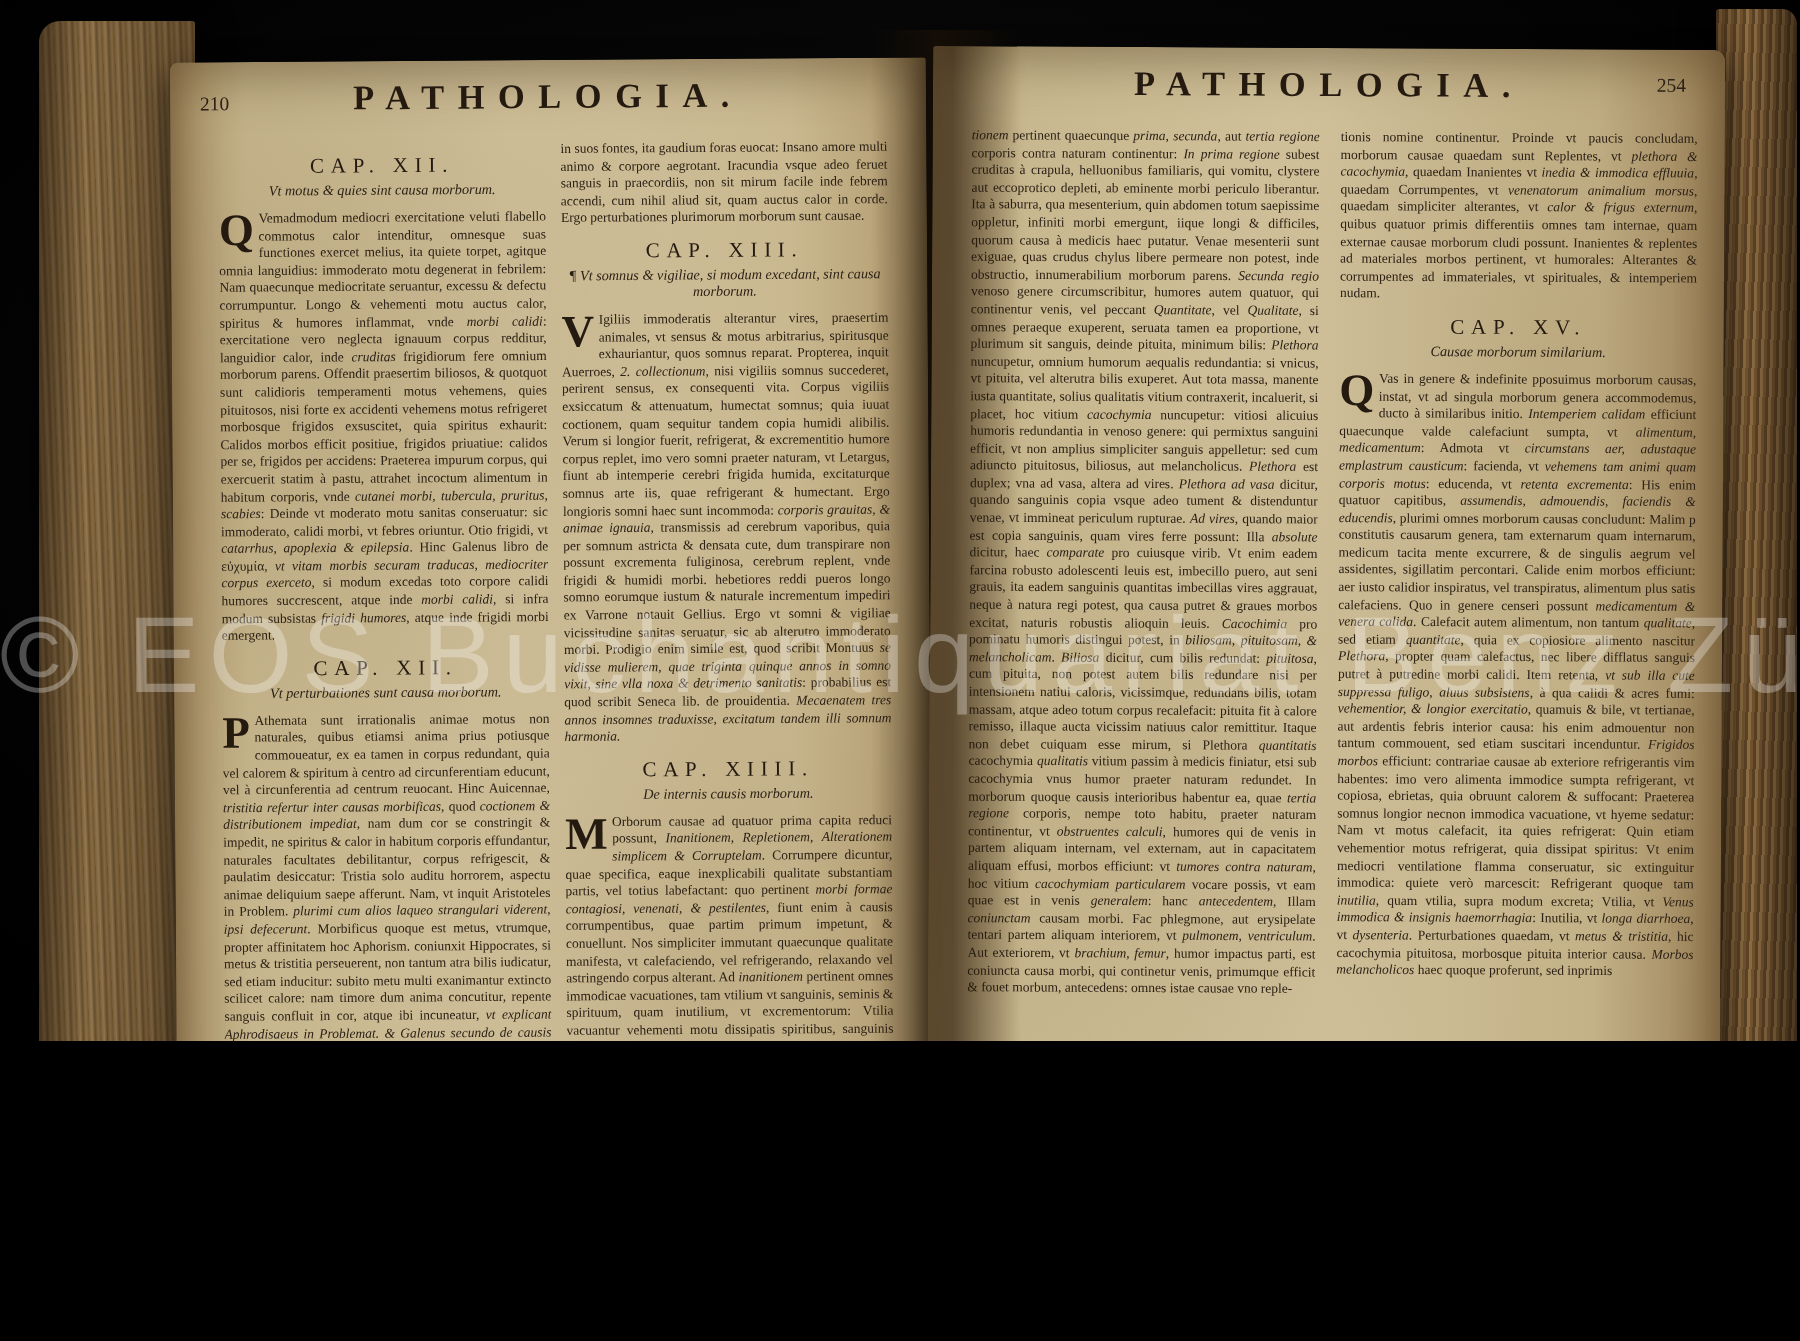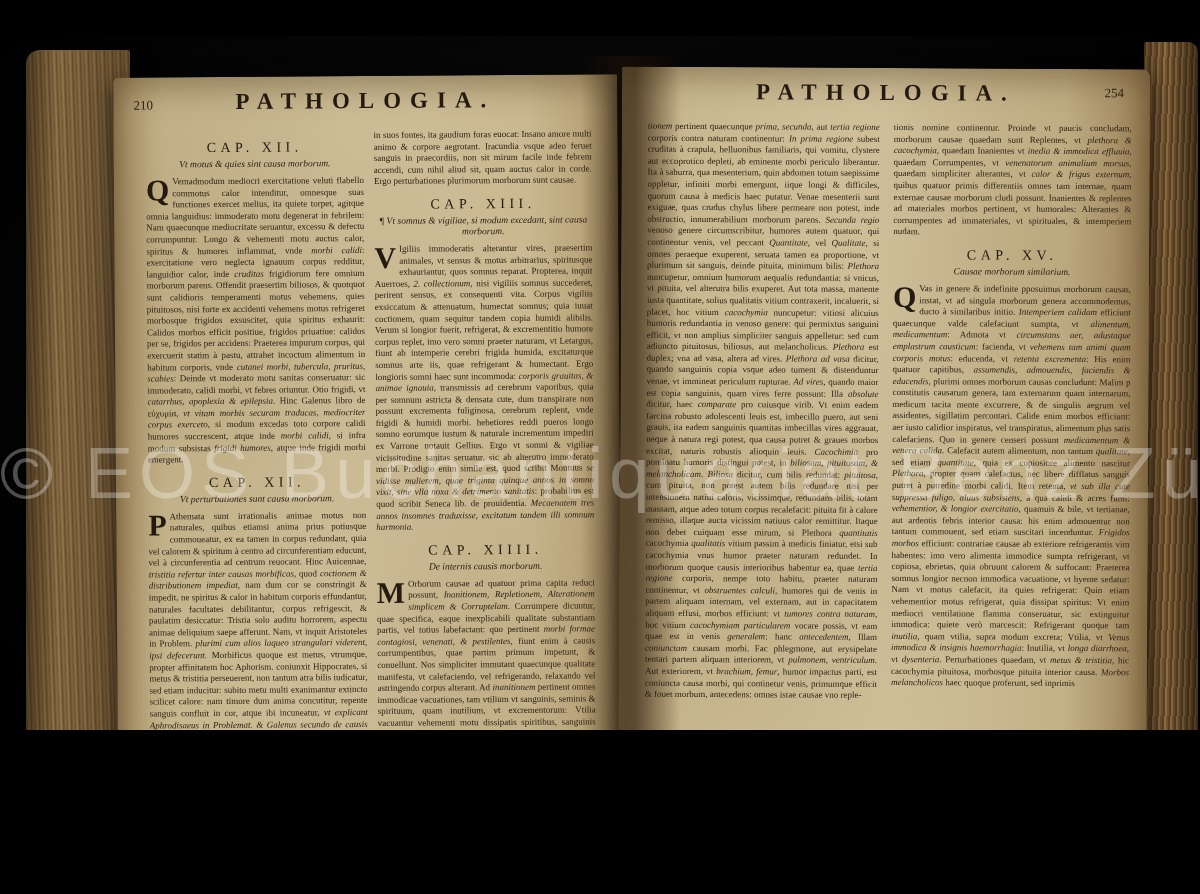--- a/index.html
+++ b/index.html
@@ -1,16 +1,16 @@
 <!DOCTYPE html>
 <html><head>
 <meta charset="utf-8">
 <style>
   html,body{margin:0;padding:0;background:#000;}
-  .scene{position:relative;width:1200px;height:694px;background:radial-gradient(ellipse at 50% 45%, #111 0%, #050505 60%, #000 100%);overflow:hidden;font-family:"Liberation Serif","DejaVu Serif",serif;margin-top:36px;}
+  .scene{position:relative;width:1200px;height:694px;background:radial-gradient(ellipse at 50% 45%, #111 0%, #050505 60%, #000 100%);overflow:hidden;font-family:"Liberation Serif","DejaVu Serif",serif;}
   
   .edge-left{position:absolute;left:26px;top:14px;width:104px;height:860px;border-radius:14px 2px 2px 16px;
     background:
       linear-gradient(to right, rgba(30,18,6,.55), rgba(0,0,0,0) 30%, rgba(40,24,8,.35) 95%),
       repeating-linear-gradient(88deg,#7c6240 0px,#96794f 2px,#66502f 4px,#8a6d46 6px,#71582f 8px);
     box-shadow:0 0 25px rgba(0,0,0,.8);}
   .edge-right{position:absolute;left:1144px;top:6px;width:54px;height:882px;border-radius:2px 10px 12px 2px;
     background:
       linear-gradient(to right, rgba(25,14,4,.4), rgba(0,0,0,0) 40%, rgba(15,8,2,.55)),
       repeating-linear-gradient(92deg,#5e4427 0 2px,#8f6f45 2px 4px,#74552f 4px 6px);

